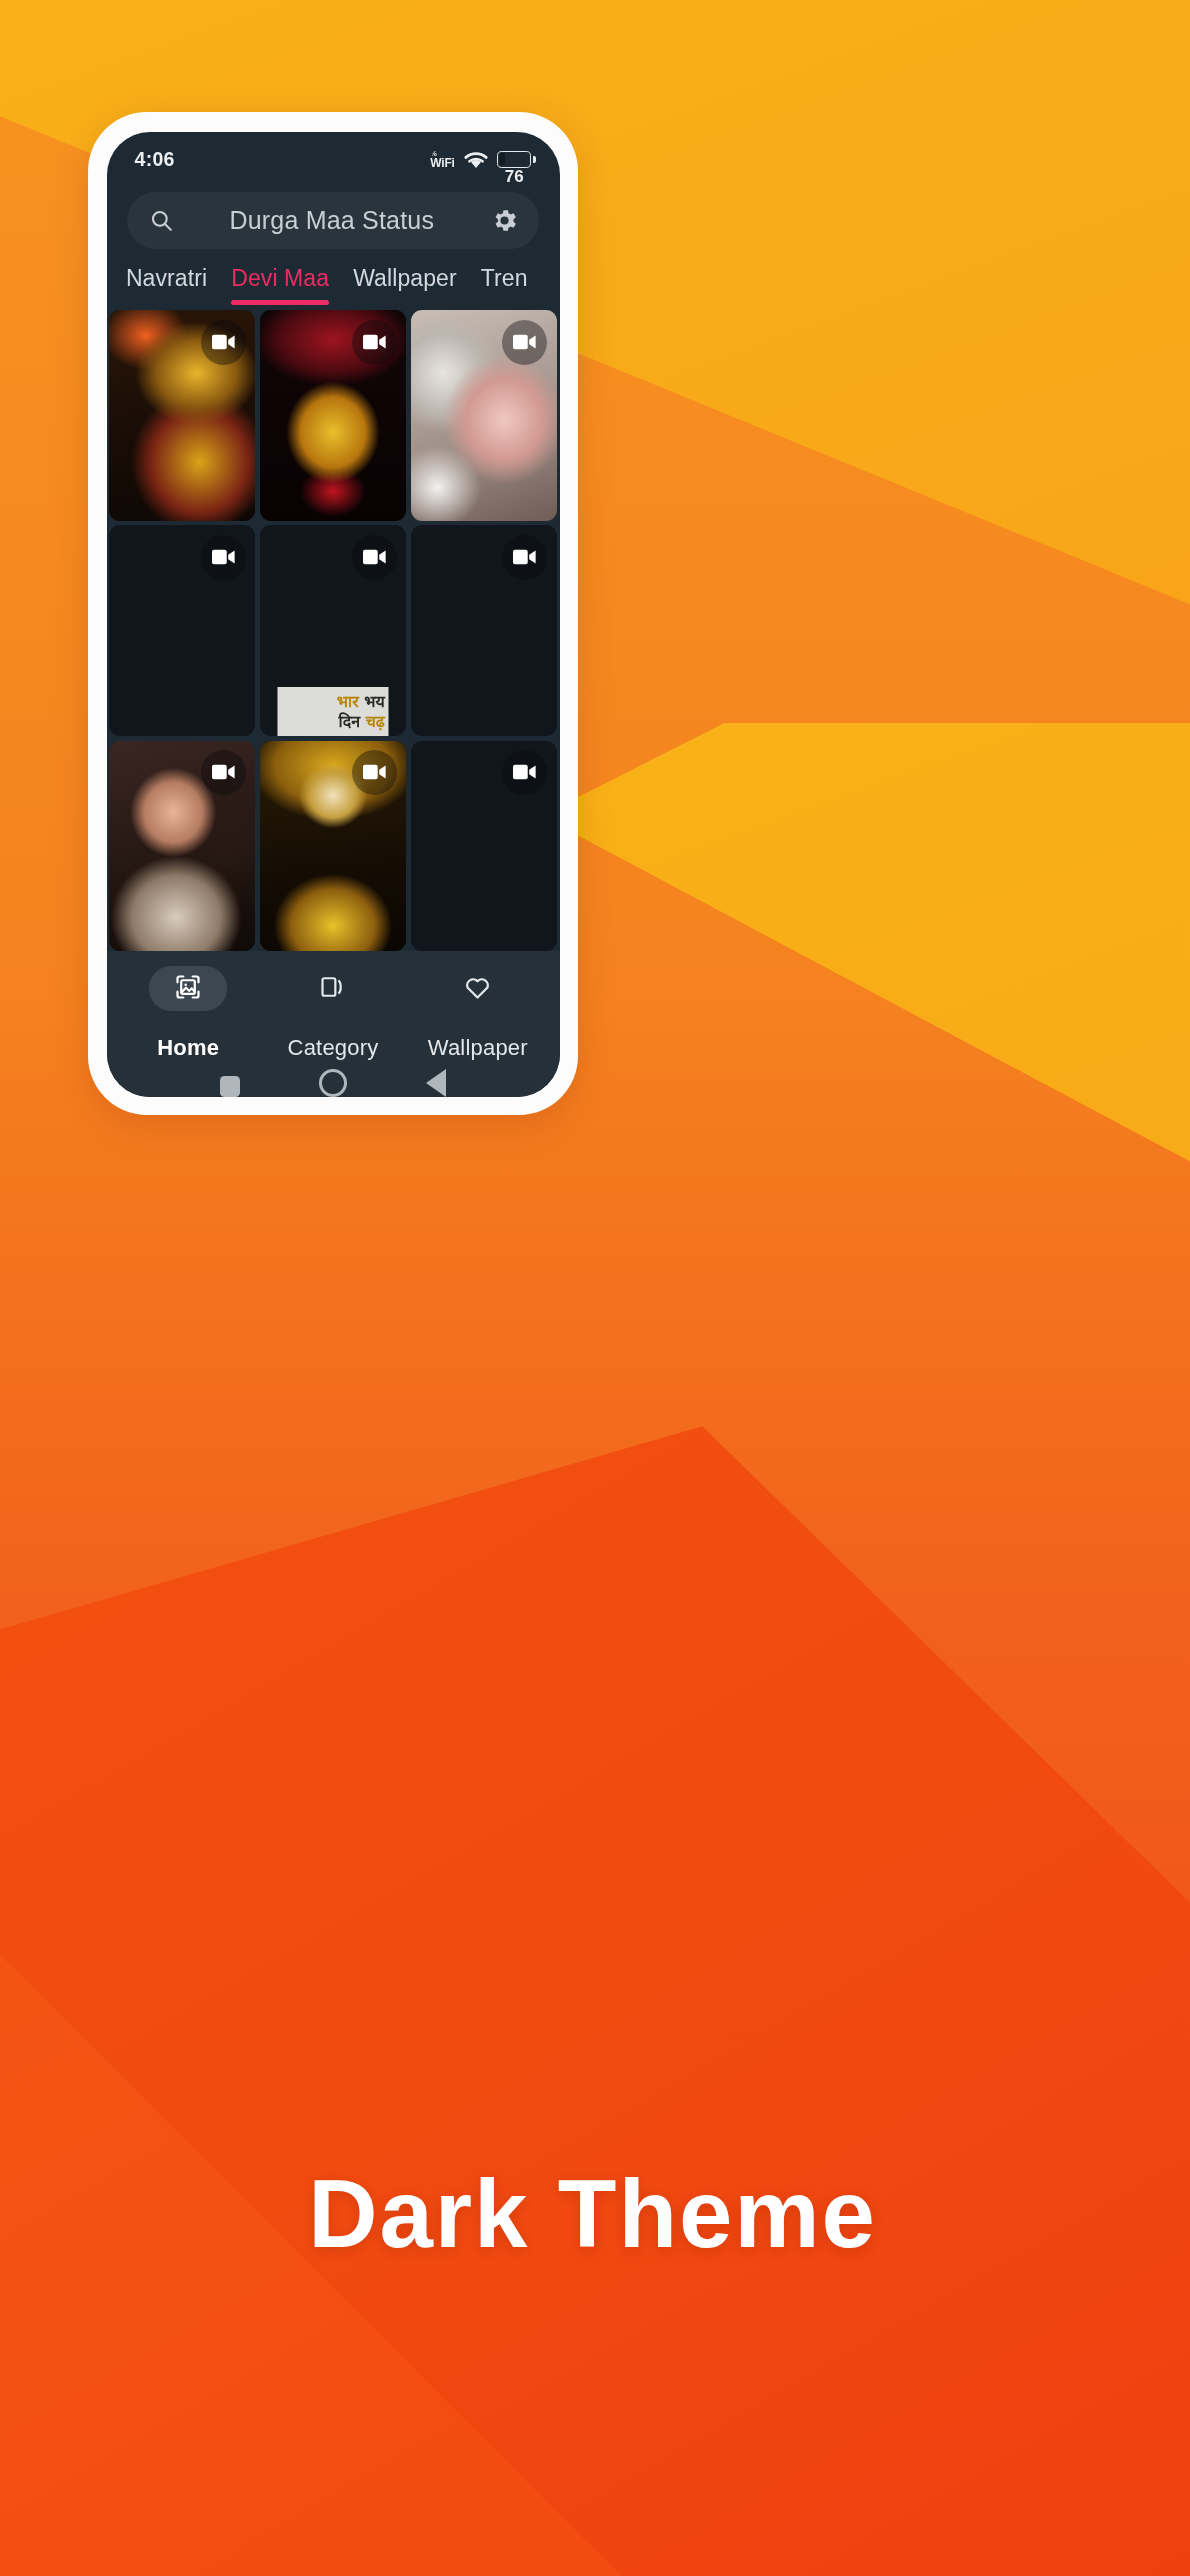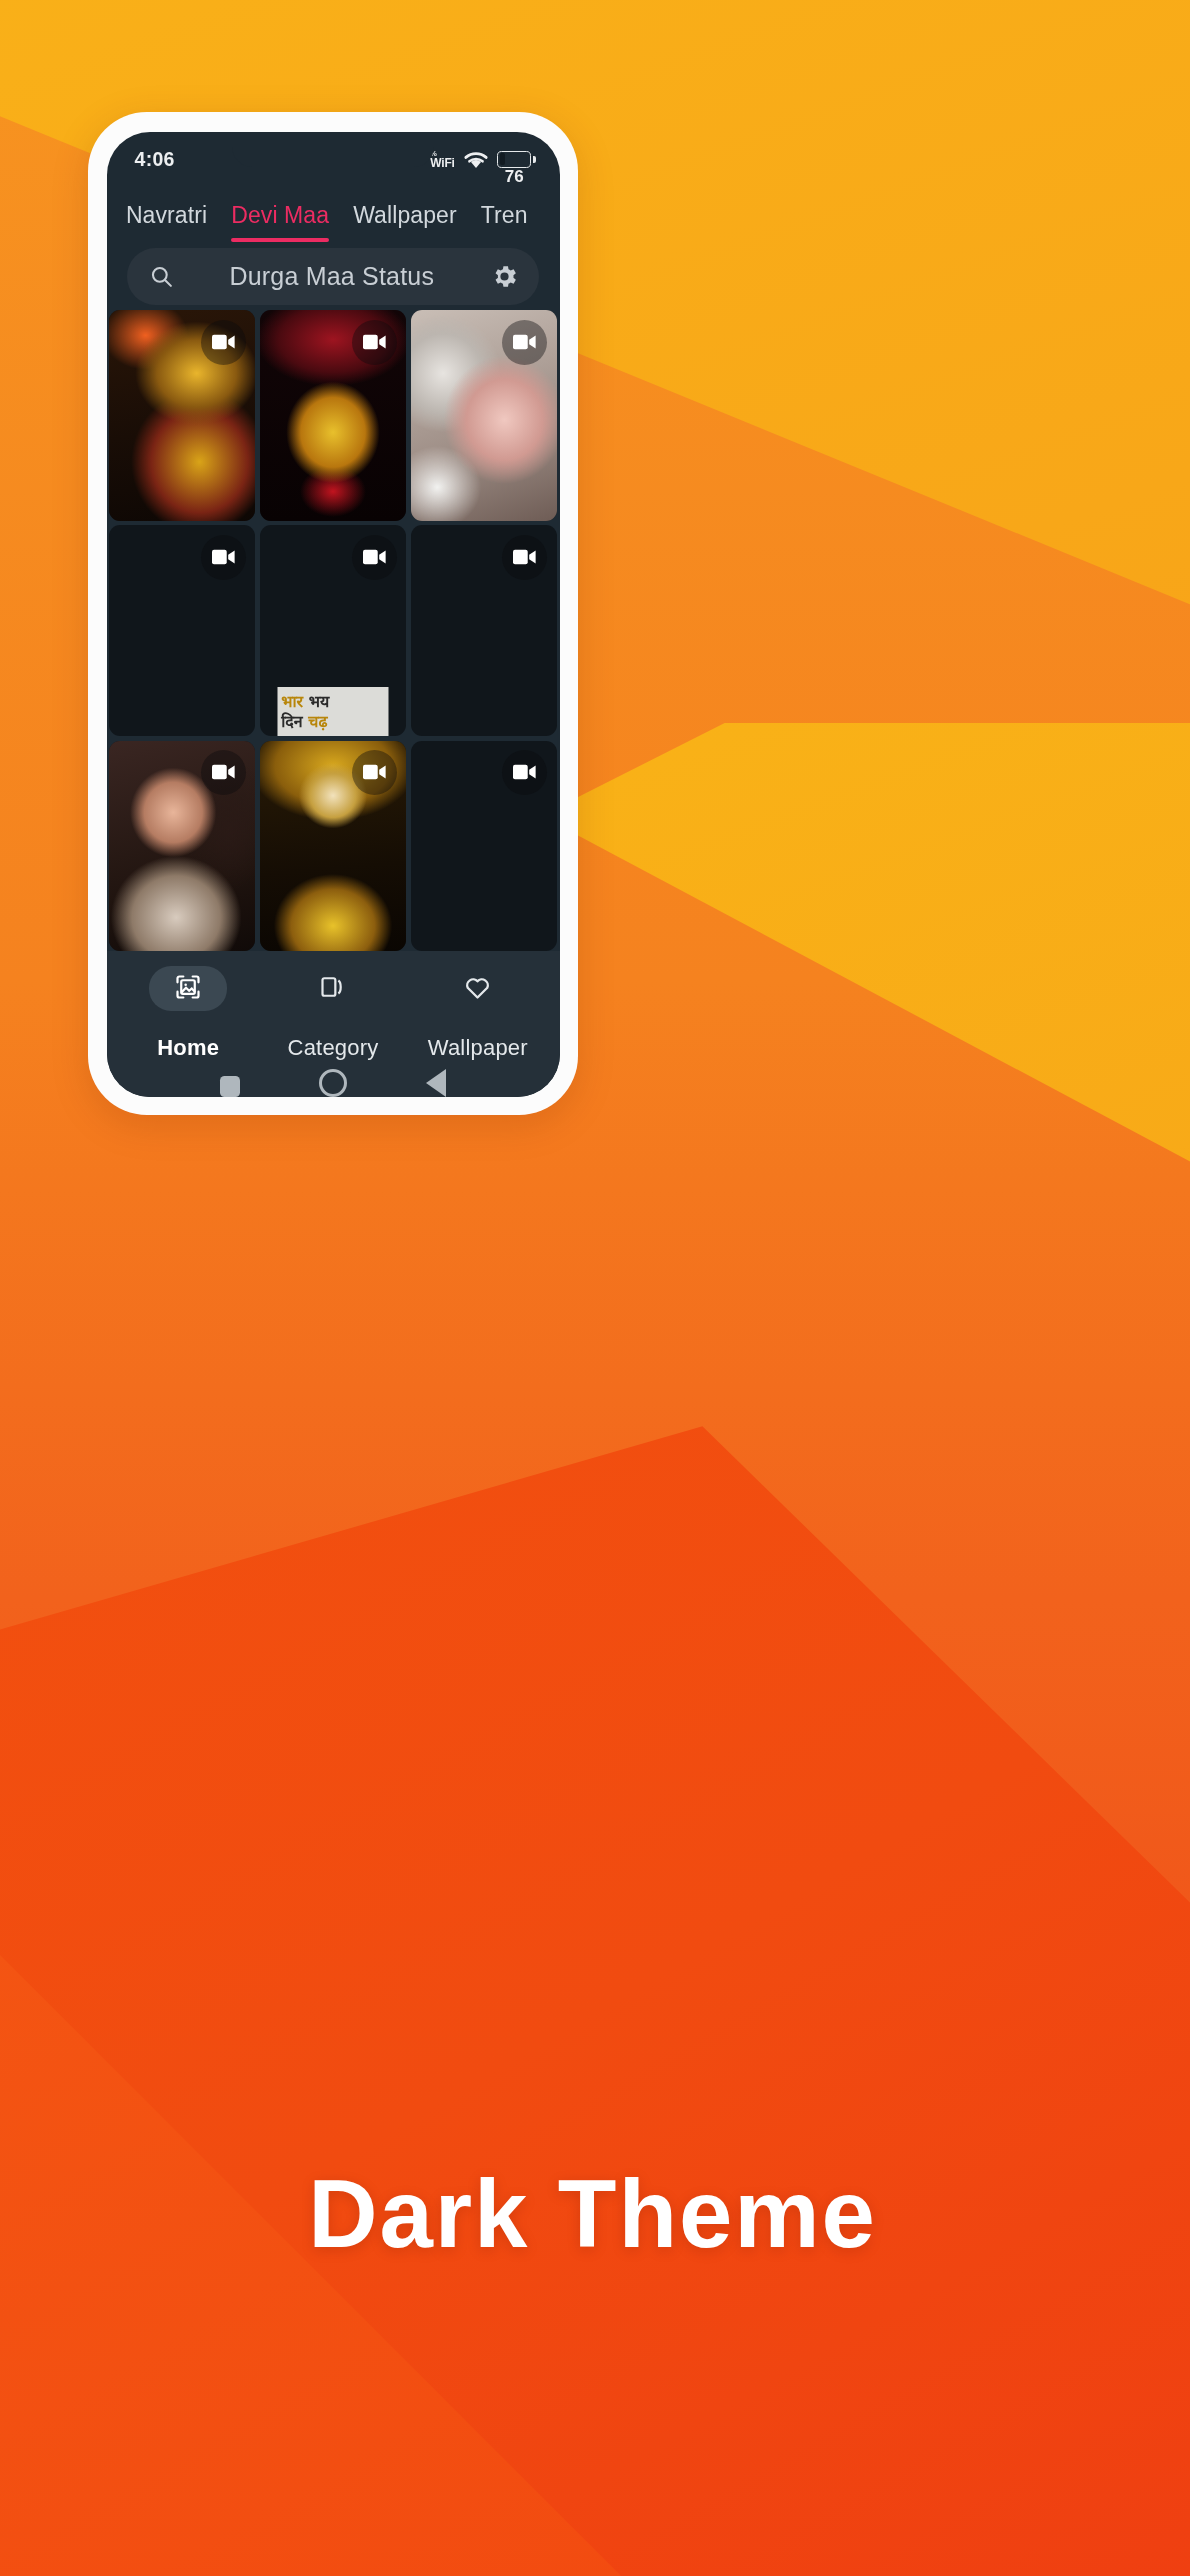--- a/index.html
+++ b/index.html
@@ -160,21 +160,21 @@
     width:45px; height:45px; border-radius:50%;
     background:rgba(10,10,12,.40);
     display:flex; align-items:center; justify-content:center;
     z-index:3;
   }
   .hindi-plate {
     position:absolute; left:50%; transform:translateX(-50%);
     bottom:-5.6px; width:76%;
     background:#DCDCD8;
     padding:5.6px 3.7px 9.3px 3.7px;
-    text-align:left;
+    text-align:right;
     font-family:"DejaVu Sans", sans-serif;
     font-size:16px; font-weight:700; line-height:1.25;
     color:#2B2B2B;
     z-index:2;
   }
   .hindi-plate .hl { color:#B8860B; }
 
   
   .a1{background:
      radial-gradient(ellipse 60% 35% at 60% 30%, #E9B52C 0%, #8A5A10 45%, transparent 70%),
@@ -302,54 +302,54 @@
         </span>
         <span class="batt">
           <span class="batt-body">
             <span class="batt-num">76</span>
           </span>
           <span class="batt-cap"></span>
         </span>
       </div>
     </div>
 
-    <div id="tabs">
-      <div class="tab">
-        <span class="tab-label">Navratri</span>
-        <span class="tab-underline"></span>
-      </div>
-      <div class="tab active">
-        <span class="tab-label">Devi Maa</span>
-        <span class="tab-underline"></span>
-      </div>
-      <div class="tab">
-        <span class="tab-label">Wallpaper</span>
-        <span class="tab-underline"></span>
-      </div>
-      <div class="tab">
-        <span class="tab-label">Tren</span>
-        <span class="tab-underline"></span>
-      </div>
-    </div>
-
     <div id="search-bar">
       <span>
         <svg class="ico" width="25" height="25" viewBox="0 0 24 24">
           <circle cx="10.4" cy="10.4" r="6.6" stroke="#C8CED4" stroke-width="2" fill="none"></circle>
           <line x1="15.3" y1="15.3" x2="21" y2="21" stroke="#C8CED4" stroke-width="2" stroke-linecap="round"></line>
         </svg>
       </span>
       <div id="search-title">Durga Maa Status</div>
       <span>
         <svg class="ico" width="29" height="29" viewBox="0 0 24 24" fill="#C8CED4">
           <path d="M19.4 13a7.6 7.6 0 0 0 0-2l2-1.6-1.9-3.3-2.4 1a7.5 7.5 0 0 0-1.8-1l-.4-2.6h-3.8l-.4 2.6a7.5 7.5 0 0 0-1.8 1l-2.4-1-1.9 3.3 2 1.6a7.6 7.6 0 0 0 0 2l-2 1.6 1.9 3.3 2.4-1a7.5 7.5 0 0 0 1.8 1l.4 2.6h3.8l.4-2.6a7.5 7.5 0 0 0 1.8-1l2.4 1 1.9-3.3zM12 15.4A3.4 3.4 0 1 1 15.4 12 3.4 3.4 0 0 1 12 15.4z"></path>
         </svg>
       </span>
     </div>
 
+    <div id="tabs">
+      <div class="tab">
+        <span class="tab-label">Navratri</span>
+        <span class="tab-underline"></span>
+      </div>
+      <div class="tab active">
+        <span class="tab-label">Devi Maa</span>
+        <span class="tab-underline"></span>
+      </div>
+      <div class="tab">
+        <span class="tab-label">Wallpaper</span>
+        <span class="tab-underline"></span>
+      </div>
+      <div class="tab">
+        <span class="tab-label">Tren</span>
+        <span class="tab-underline"></span>
+      </div>
+    </div>
+
     <div id="grid">
 
       <div class="cell">
         <div class="art a1"></div>
         <div class="vid-badge">
           <svg width="23" height="16" viewBox="0 0 25 17">
               <rect x="0" y="0.5" width="16" height="16" rx="2.2" fill="#fff"></rect>
               <path d="M17.6 6 L24.6 1.4 V15.6 L17.6 11 Z" fill="#fff"></path>
             </svg>
         </div>

